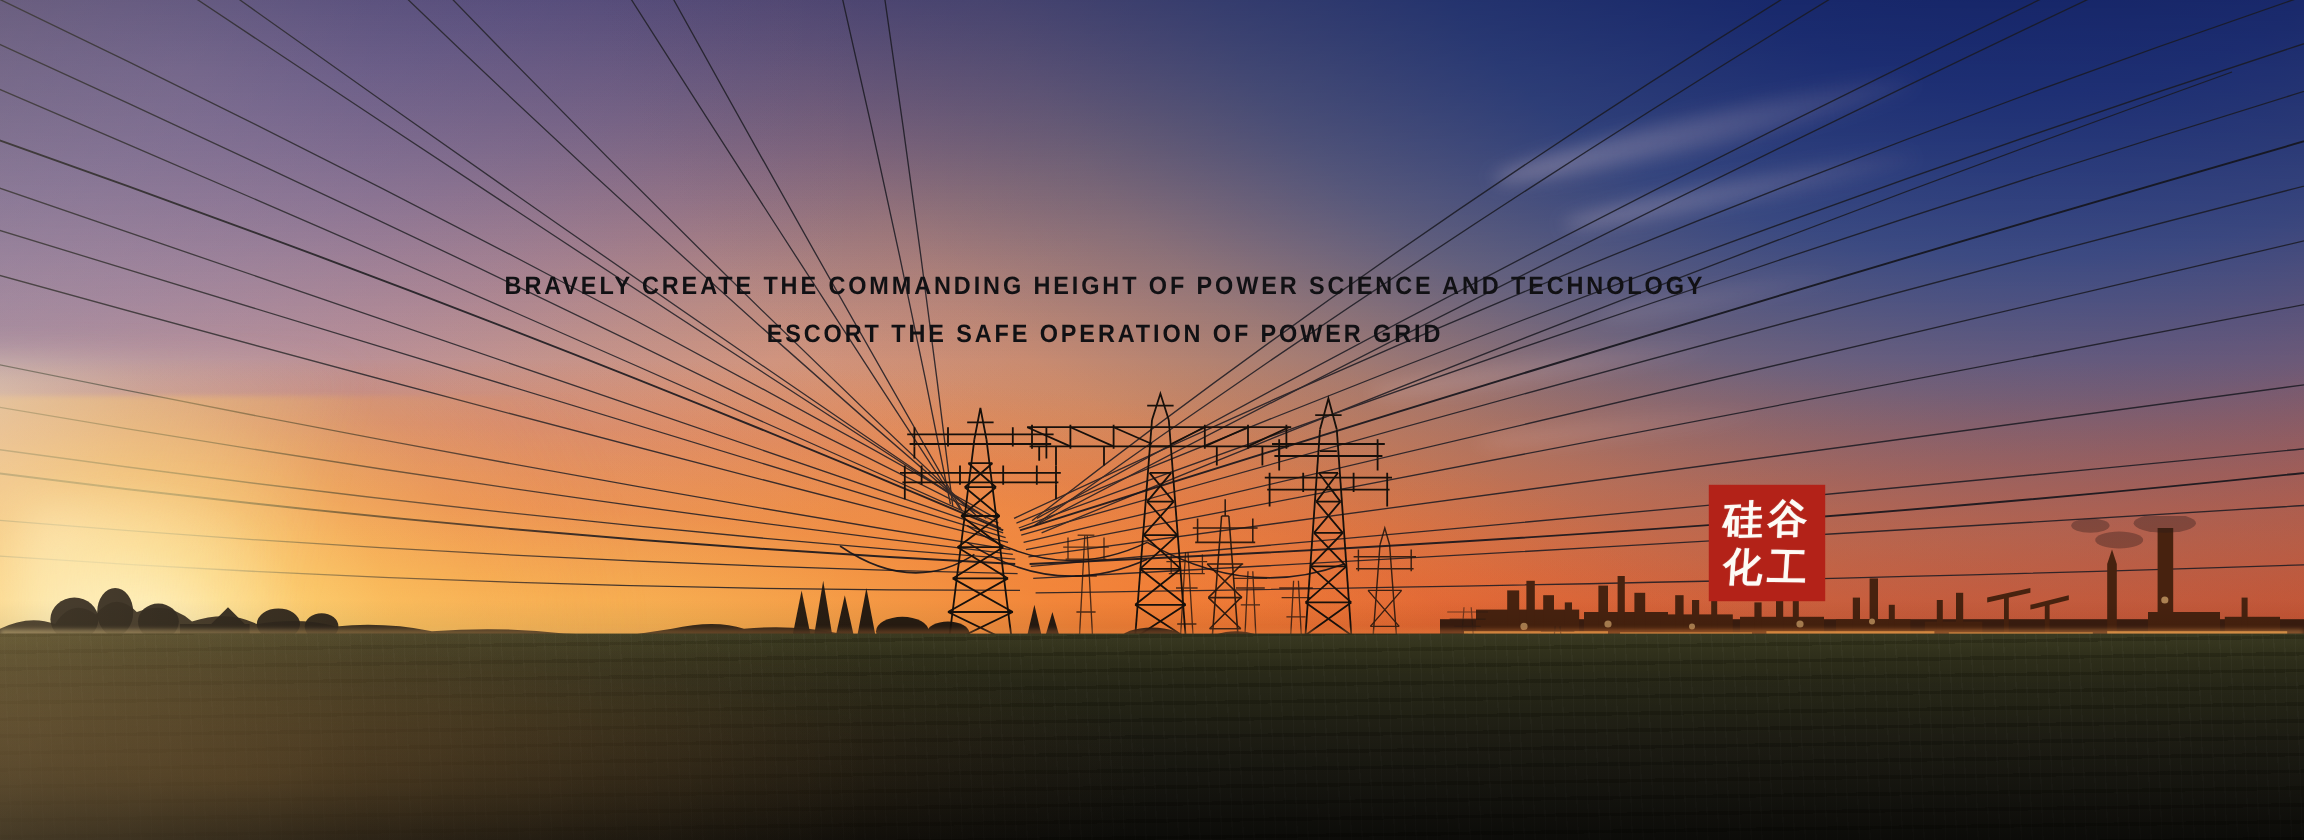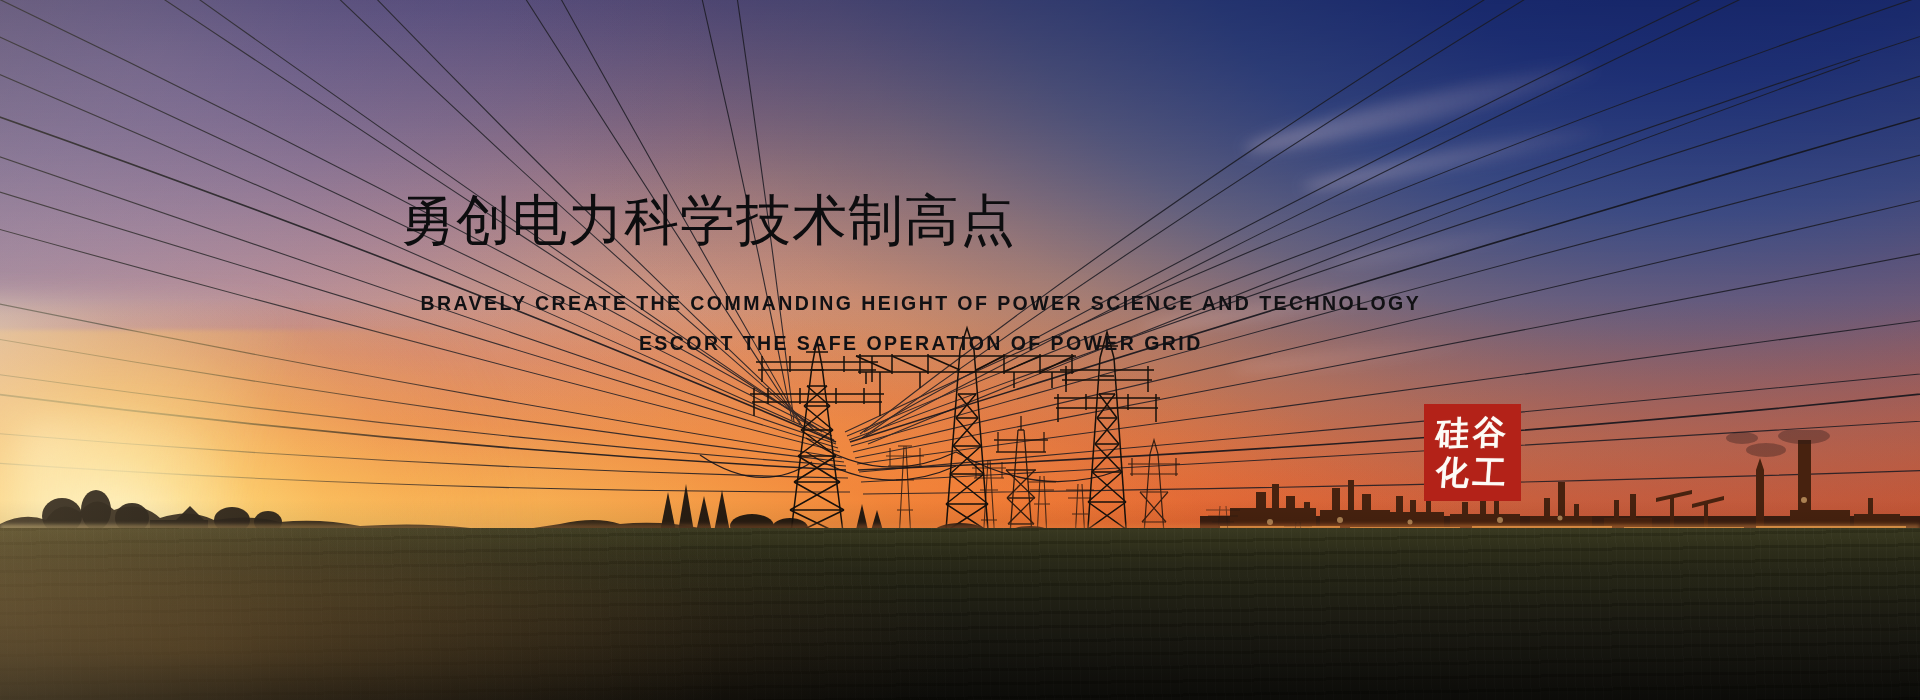--- a/index.html
+++ b/index.html
@@ -582,21 +582,20 @@
   <div class="horizon-line"></div>
   <div class="land"></div>
   <div class="land-bands"></div>
   <div class="land-rows"></div>
   <div class="land-warm"></div>
   <div class="land-vignette"></div>
 
   <div class="haze"></div>
 
   <div class="copy">
-    <div class="headline">勇创电力科学技术制高点</div>
     <div class="sub">
       <div class="sub-line">BRAVELY CREATE THE COMMANDING HEIGHT OF POWER SCIENCE AND TECHNOLOGY</div>
       <div class="sub-line">ESCORT THE SAFE OPERATION OF POWER GRID</div>
     </div>
   </div>
 
   <div class="logo">
     <div class="logo-row r1">硅谷</div>
     <div class="logo-row r2">化工</div>
   </div>

